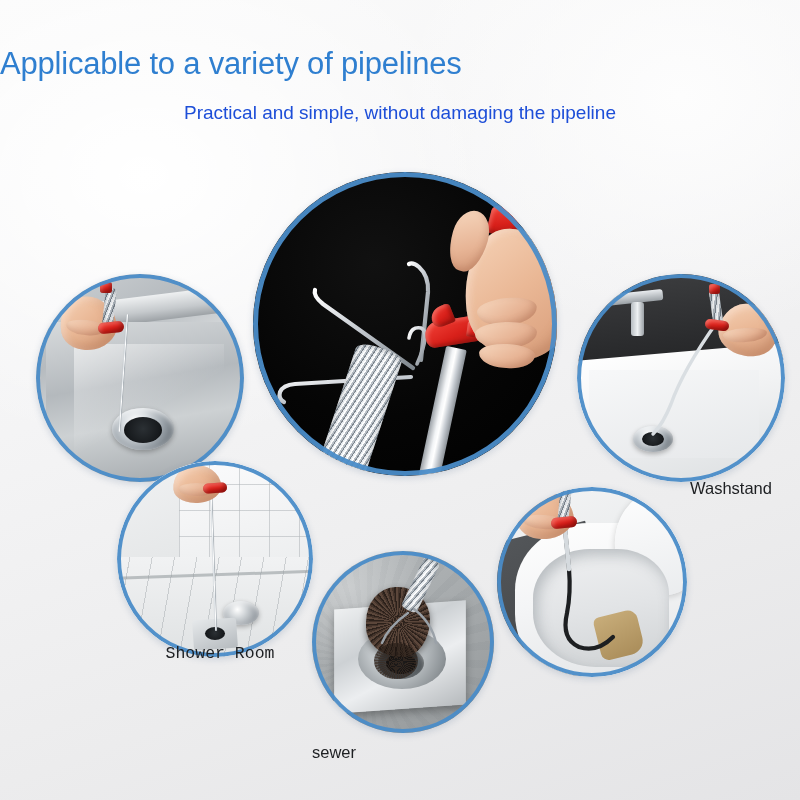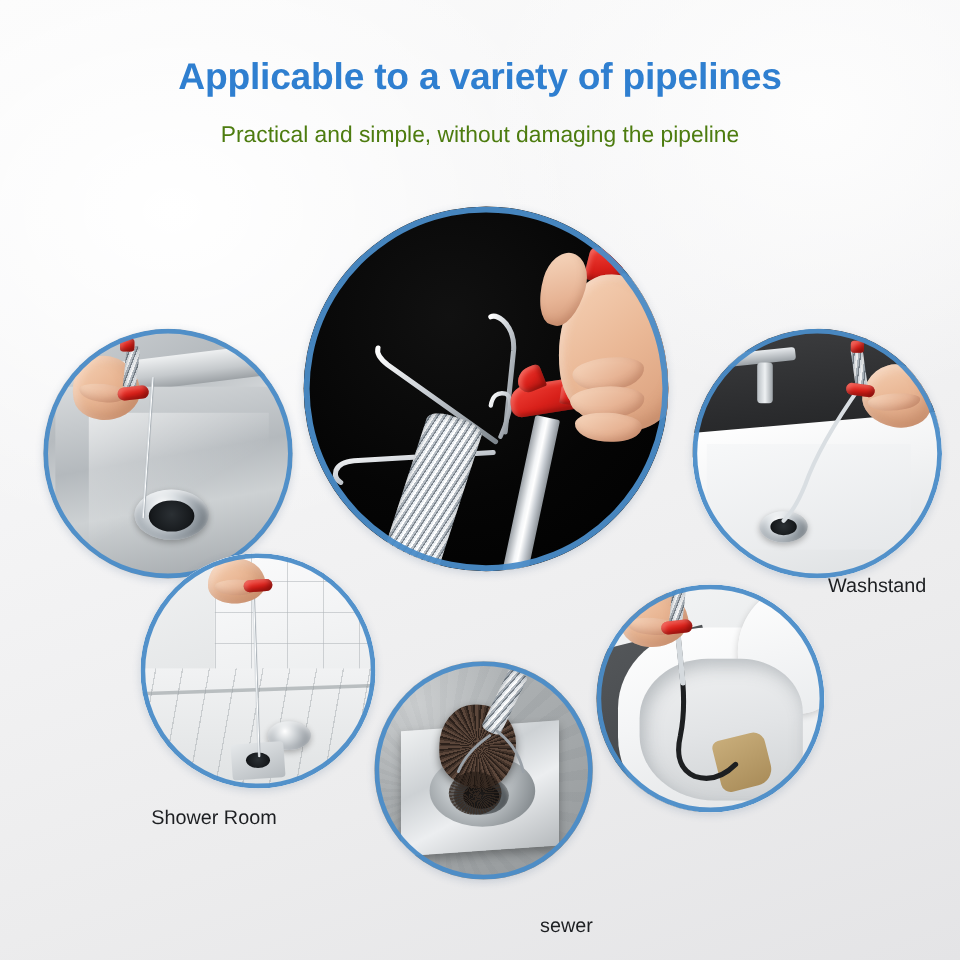--- a/index.html
+++ b/index.html
@@ -10,28 +10,27 @@
       radial-gradient(ellipse 70% 55% at 18% 22%, #ffffff 0%, rgba(255,255,255,0) 62%),
       radial-gradient(ellipse 60% 50% at 85% 12%, #fdfdfd 0%, rgba(253,253,253,0) 60%),
       linear-gradient(160deg, #fbfbfb 0%, #f4f4f5 40%, #ececed 72%, #e4e4e6 100%);
     position:relative;
   }
   #stage { position:absolute; inset:0; }
 
   
   .title {
     position:absolute; left:0; right:0; top:46px;
-    text-align:center;
-    font-size:31px; font-weight:bold; letter-spacing:-0.2px;
+    font-size:31px; font-weight:normal; letter-spacing:-0.2px;
     color:#2f7fd0;
   }
   .subtitle {
     position:absolute; left:0; right:0; top:102px;
     text-align:center;
-    font-size:19px; color:#4d7c0f; font-weight:normal;
+    font-size:19px; color:#1d4ed8; font-weight:normal;
   }
 
   
   .circ {
     position:absolute; border-radius:50%; overflow:hidden;
     box-shadow:0 2px 7px rgba(60,90,130,.20);
   }
   .circ::after{
     content:""; position:absolute; inset:0; border-radius:50%;
     pointer-events:none;
@@ -108,23 +107,23 @@
   #c-sewer{ left:312px; top:551px; width:182px; height:182px;
     background:radial-gradient(circle at 45% 40%, #b9bcbd 0%, #a2a6a8 50%, #8d9193 100%); }
   
   #c-closestool{ left:497px; top:487px; width:190px; height:190px;
     background:linear-gradient(160deg,#f4f5f6 0%,#e8eaeb 50%,#d7dadb 100%); }
 
   
   .label{ position:absolute; color:#1d1f22; font-size:16.5px; line-height:1.26; }
   #lbl-veg{ left:0px; top:476px; width:180px; text-align:center; }
   #lbl-wash{ left:663px; top:478px; width:136px; text-align:center; }
-  #lbl-shower{ left:126px; top:672px; width:188px; text-align:left; }
+  #lbl-shower{ left:126px; top:644px; width:188px; text-align:center;font-family:Liberation Mono, monospace; }
   #lbl-closestool{ left:497px; top:672px; width:190px; text-align:center; }
-  #lbl-sewer{ left:312px; top:762px; width:182px; text-align:right; }
+  #lbl-sewer{ left:312px; top:742px; width:182px; text-align:left; }
 </style>
 </head>
 <body>
 
 <div id="stage">
 
   <div class="title">Applicable to a variety of pipelines</div>
   <div class="subtitle">Practical and simple, without damaging the pipeline</div>
 
   <div class="circ" id="c-center">

